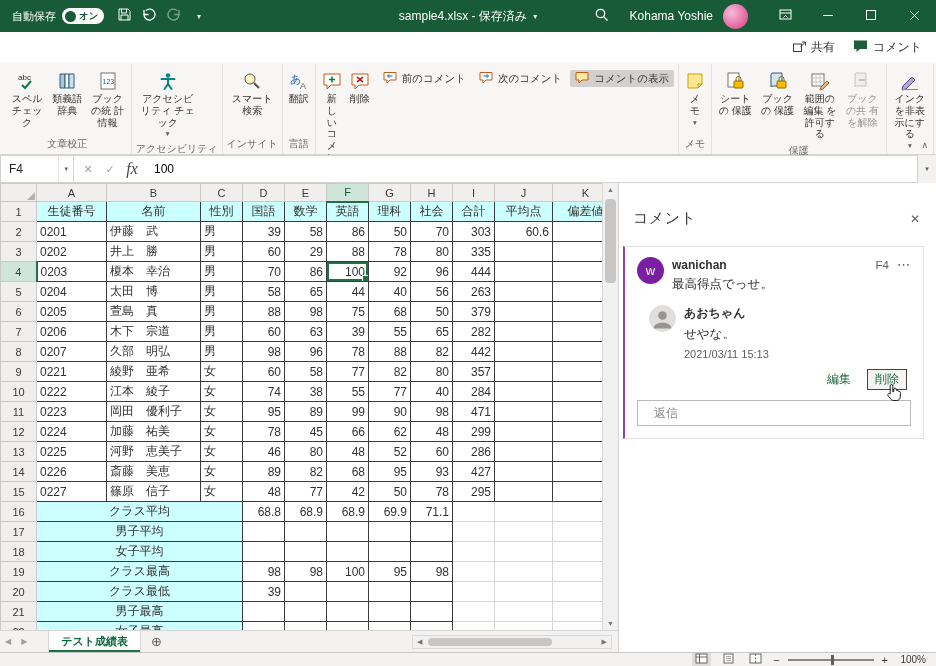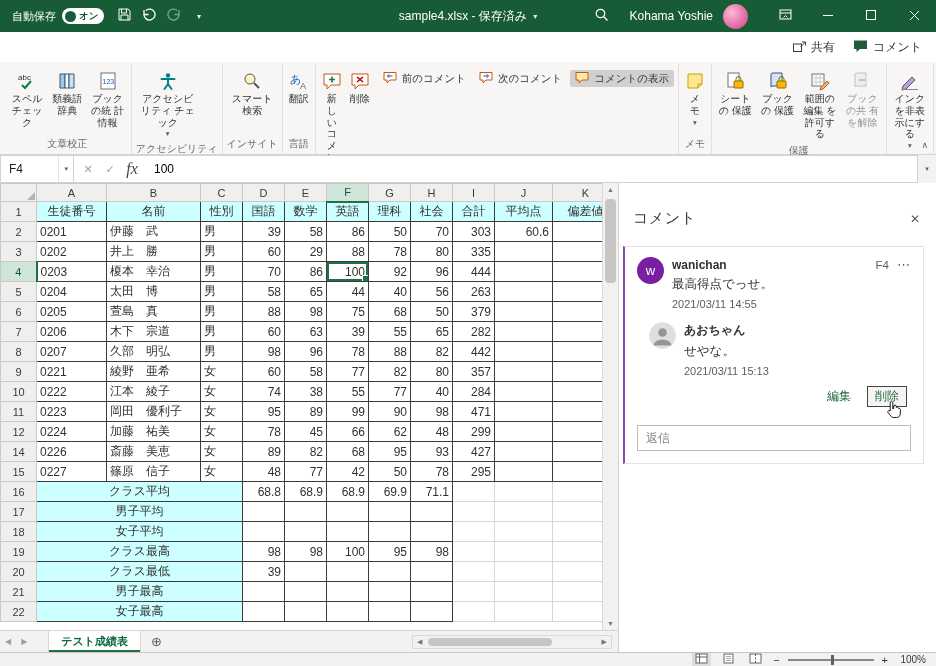--- a/index.html
+++ b/index.html
@@ -103,21 +103,21 @@
 .c-top{display:flex;align-items:center;gap:8px}
 .c-name{font-weight:700;font-size:12px}
 .c-ref{margin-left:auto;color:#605E5C;font-size:11.5px}
 .c-more{color:#605E5C;font-size:13px;letter-spacing:1px}
 .c-text{margin-top:4px;font-size:12.5px}
 .c-date{margin-top:5px;color:#605E5C;font-size:11px}
 .c-actions{display:flex;justify-content:flex-end;gap:16px;margin-top:9px;position:relative;padding-right:4px;align-items:center}
 .c-link{color:#1E6B41;font-size:12px}
 .c-link.del{border:1px solid #444;padding:1px 7px;background:#F5F4F3}
 .cursor-hand{position:absolute;right:8px;top:14px;pointer-events:none}
-.c-replybox{width:100%;margin-top:18px;height:26px;border:1px solid #BDBBB9;padding:0 8px;font-size:12px;font-family:inherit;color:#323130;background:#fff}
+.c-replybox{width:100%;margin-top:10px;height:26px;border:1px solid #BDBBB9;padding:0 16px;font-size:12px;font-family:inherit;color:#323130;background:#fff}
 .c-replybox::placeholder{color:#888}
 
 
 #statusbar{position:absolute;left:0;top:652px;width:936px;height:14px;background:#F3F2F1;border-top:1px solid #CAC8C6;display:flex;align-items:center;font-size:10px;color:#444}
 .sb-right{margin-left:auto;display:flex;align-items:center;gap:8px;padding-right:10px;height:100%}
 .viewbtn{display:flex;align-items:center;height:100%;padding:0 3px}
 .viewbtn.active{background:#DFDDDB}
 .zoomsym{font-size:11px;color:#3b3a39}
 .ztrack{width:86px;height:2px;background:#8A8886;position:relative}
 .zthumb{position:absolute;left:50%;top:-4px;width:3px;height:10px;background:#605E5C}
@@ -632,20 +632,34 @@
           <td class="tb num">78</td>
           <td class="tb num">45</td>
           <td class="tb num">66</td>
           <td class="tb num">62</td>
           <td class="tb num">48</td>
           <td class="tb num">299</td>
           <td class="tb num"></td>
           <td class="tb"></td>
         </tr>
         <tr>
+          <th class="hdr">13</th>
+          <td class="tb">0225</td>
+          <td class="tb">河野　恵美子</td>
+          <td class="tb">女</td>
+          <td class="tb num">46</td>
+          <td class="tb num">80</td>
+          <td class="tb num">48</td>
+          <td class="tb num">52</td>
+          <td class="tb num">60</td>
+          <td class="tb num">286</td>
+          <td class="tb num"></td>
+          <td class="tb"></td>
+        </tr>
+        <tr>
           <th class="hdr">14</th>
           <td class="tb">0226</td>
           <td class="tb">斎藤　美恵</td>
           <td class="tb">女</td>
           <td class="tb num">89</td>
           <td class="tb num">82</td>
           <td class="tb num">68</td>
           <td class="tb num">95</td>
           <td class="tb num">93</td>
           <td class="tb num">427</td>
@@ -785,21 +799,20 @@
       <span class="avatar av-purple">
           <span>w</span>
         </span>
       <div class="c-main">
         <div class="c-top">
           <span class="c-name">wanichan</span>
           <span class="c-ref">F4</span>
           <span class="c-more">⋯</span>
         </div>
         <div class="c-text">最高得点でっせ。</div>
-        <div class="c-date">2021/03/11 14:55</div>
       </div>
     </div>
     <div class="c-row c-reply">
       <span class="avatar">
           <svg width="27" height="27">
             <circle cx="13.5" cy="13.5" r="13.5" fill="#E1DFDD"></circle>
             <circle cx="13.5" cy="10.5" r="4.3" fill="#979593"></circle>
             <path d="M4.5 23.5 a9 6 0 0 1 18 0 z" fill="#979593"></path>
           </svg>
         </span>

